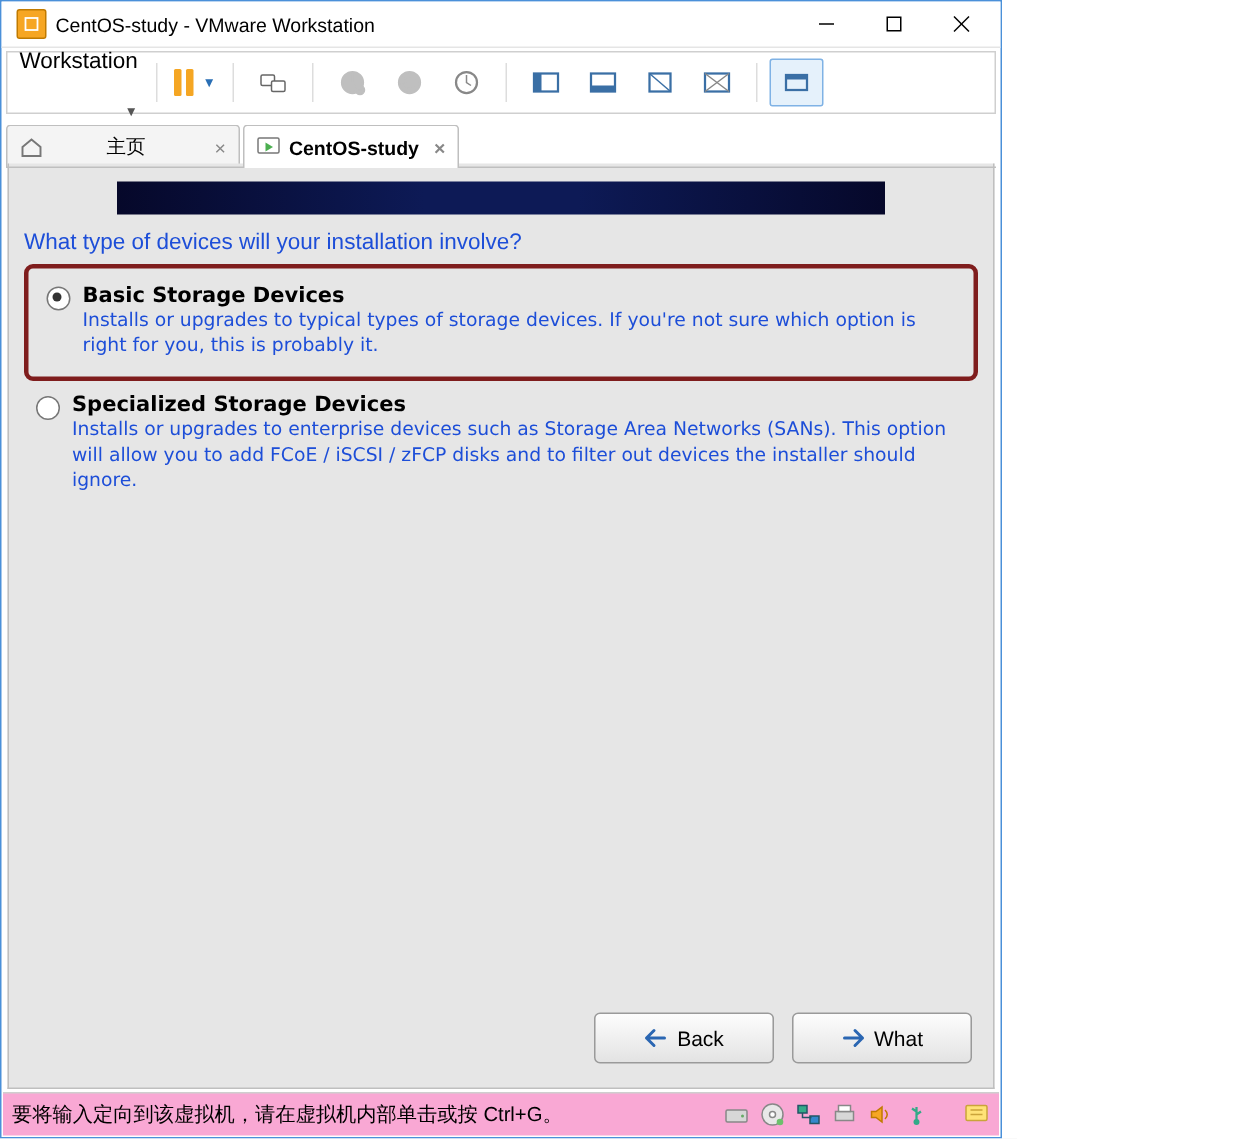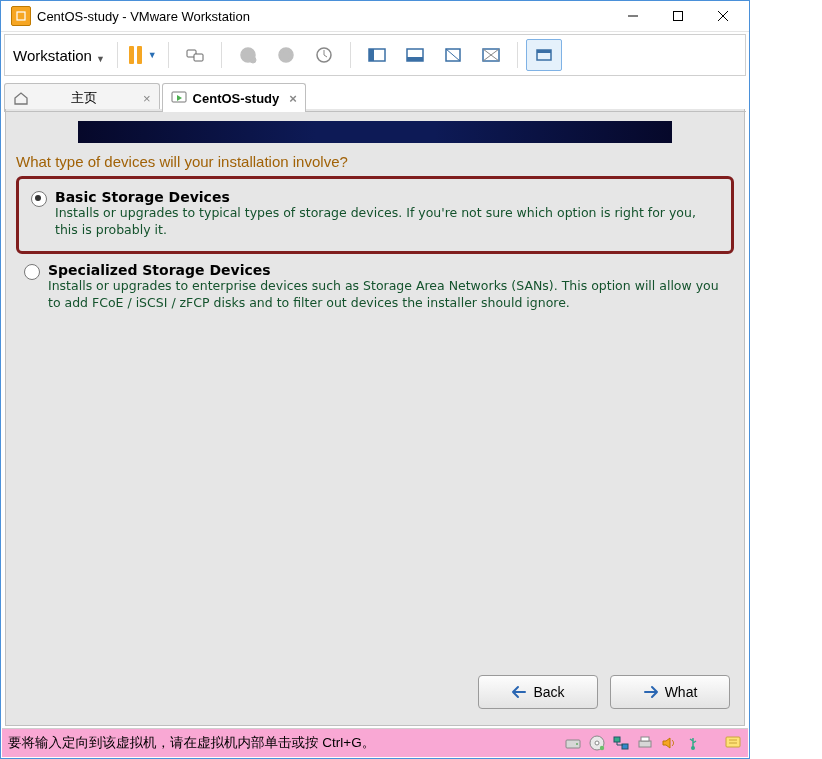--- a/index.html
+++ b/index.html
@@ -1,27 +1,27 @@
 <!DOCTYPE html>
 <html><head>
 <meta charset="utf-8">
 <style>
   html,body{margin:0;padding:0;font-family:"Segoe UI",Tahoma,sans-serif;font-size:13px;background:#fff;color:#000;}
-  .window{width:750px;height:759px;position:relative;box-sizing:border-box;border:1px solid #4a90d9;background:#fff;overflow:hidden;}
+  .window{width:668px;height:759px;position:relative;box-sizing:border-box;border:1px solid #4a90d9;background:#fff;overflow:hidden;}
   
   .title-bar{height:30px;background:#fff;display:flex;align-items:center;padding:0 4px;border-bottom:1px solid #e5e5e5;}
   .title-bar .app-icon{width:18px;height:18px;background:#f6a623;border:1px solid #c07a00;border-radius:2px;display:flex;align-items:center;justify-content:center;margin:0 6px;}
   .title-bar .app-icon svg{width:10px;height:10px;}
   .title-text{flex:0 0 auto;font-size:13px;}
   .title-spacer{flex:1;}
   .win-btn{width:45px;height:28px;display:flex;align-items:center;justify-content:center;}
   .win-btn svg{width:12px;height:12px;stroke:#000;stroke-width:1;fill:none;}
   
   .menubar{height:40px;border:1px solid #cfcfcf;margin:2px 3px 0 3px;background:#fff;display:flex;align-items:center;padding:0 4px;gap:2px;}
-  .menu-label{font-size:15px;padding:4px 4px;display:flex;align-items:flex-end;gap:4px;}
+  .menu-label{font-size:15px;padding:4px 4px;display:flex;align-items:flex-end;gap:20px;flex-direction:column;}
   .menu-label .drop{font-size:9px;color:#555;}
   .tsep{width:1px;height:26px;background:#ddd;margin:0 6px;}
   .tbtn{width:34px;height:30px;display:flex;align-items:center;justify-content:center;border:1px solid transparent;border-radius:2px;}
   .tbtn.active{border-color:#7fb2e5;background:#e5f1fb;}
   .tbtn svg{width:20px;height:20px;}
   .pause-wrap{display:flex;align-items:center;height:30px;border:1px solid transparent;padding:0 2px;}
   .pause-icon{display:flex;gap:3px;}
   .pause-icon span{width:5px;height:18px;background:#f5a623;border-radius:1px;}
   .pause-drop{font-size:9px;color:#2a6fb5;margin-left:6px;}
   .ghost svg *{stroke:#bfbfbf!important;fill:#bfbfbf!important;}
@@ -29,28 +29,28 @@
   .tabs{display:flex;align-items:flex-end;margin:6px 3px 0 3px;height:30px;position:relative;}
   .tab{height:28px;border:1px solid #bfbfbf;border-bottom:none;border-radius:3px 3px 0 0;background:#fff;display:flex;align-items:center;padding:0 8px;gap:6px;margin-right:2px;font-size:13px;}
   .tab .x{color:#888;font-size:13px;margin-left:4px;}
   .tab.inactive{background:#f4f4f4;gap:42px;}
   .tab.active{font-weight:bold;background:#fff;z-index:2;align-items:center;}
   .tab-underline{position:absolute;left:0;right:0;bottom:0;height:1px;background:#bfbfbf;z-index:1;}
   .tab .ticon{width:16px;height:16px;}
   
   .content{position:absolute;left:4px;right:4px;top:108px;bottom:32px;border:1px solid #bfbfbf;border-top:none;background:#e6e6e6;box-sizing:border-box;}
   .banner{height:22px;margin:12px 72px 10px 72px;background:linear-gradient(90deg,#06082a 0%,#0d1a56 40%,#0d1a56 60%,#06082a 100%);}
-  .prompt{font-size:15px;margin:0 0 6px 10px;color:#a16207;}
+  .prompt{font-size:15px;margin:0 0 6px 10px;color:#1d4ed8;}
   .options{margin:0 10px;}
   .highlight-box{border:3px solid #7f1d1d;border-radius:6px;padding:6px 8px 8px 4px;margin-bottom:4px;}
   .opt{display:flex;align-items:flex-start;gap:8px;padding:4px 8px;}
   .radio{width:14px;height:14px;border:1px solid #777;border-radius:50%;margin-top:2px;flex:0 0 auto;position:relative;background:#fff;}
   .radio.checked::after{content:"";position:absolute;left:3px;top:3px;width:6px;height:6px;background:#333;border-radius:50%;}
   .opt-title{font-weight:bold;font-size:14px;font-family:"DejaVu Sans",sans-serif;}
-  .opt-desc{font-size:12.5px;color:#14532d;font-family:"DejaVu Sans",sans-serif;line-height:1.35;}
+  .opt-desc{font-size:12.5px;color:#1d4ed8;font-family:"DejaVu Sans",sans-serif;line-height:1.35;}
   
   .footer-btns{position:absolute;right:14px;bottom:16px;display:flex;gap:12px;}
   .nav-btn{min-width:90px;height:32px;border:1px solid #9a9a9a;border-radius:4px;background:linear-gradient(#fdfdfd,#e3e3e3);display:flex;align-items:center;justify-content:center;gap:6px;font-size:14px;padding:0 14px;}
   .nav-btn svg{width:16px;height:14px;}
   
   .statusbar{position:absolute;left:1px;right:1px;bottom:1px;height:28px;border-top:1px solid #cfcfcf;background:#f9a8d4;display:flex;align-items:center;padding:0 6px;font-size:13.5px;}
   .statusbar .msg{flex:1;white-space:nowrap;overflow:hidden;}
   .tray{display:flex;align-items:center;gap:6px;}
   .tray svg{width:18px;height:18px;}
   .tray .sep{width:10px;}

